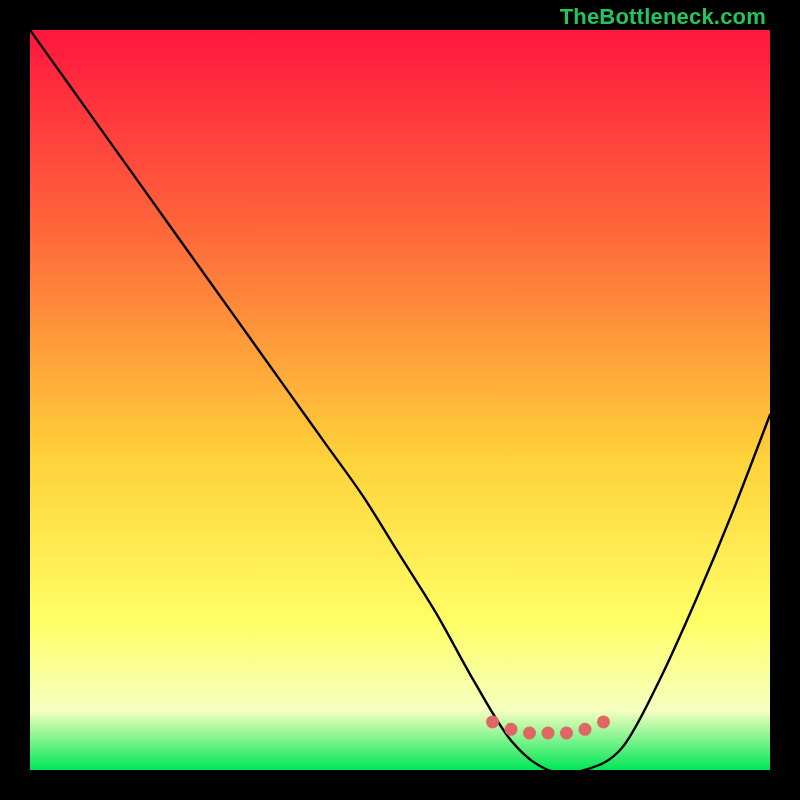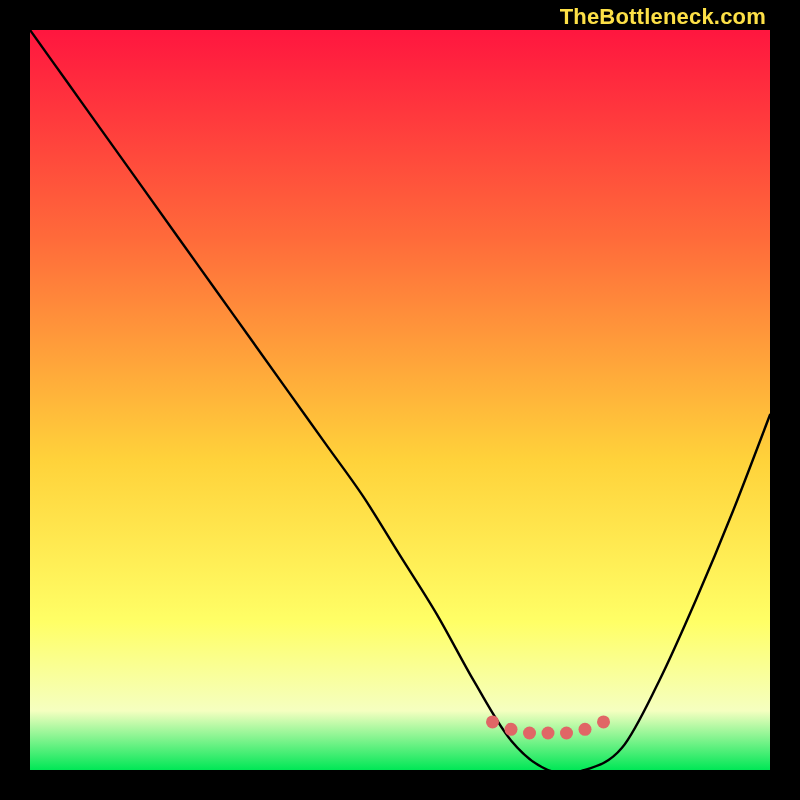--- a/index.html
+++ b/index.html
@@ -18,21 +18,21 @@
     height: 740px;
     overflow: hidden;
   }
   .watermark {
     position: absolute;
     top: 4px;
     right: 34px;
     font-family: Arial, Helvetica, sans-serif;
     font-size: 22px;
     font-weight: bold;
-    color: #fde047;
+    color: #22c55e;
     letter-spacing: 0.2px;
   }
   svg { display: block; }
 </style>
 </head>
 <body>
 
 <div class="frame">
   <div class="watermark">TheBottleneck.com</div>
   <div class="plot">

